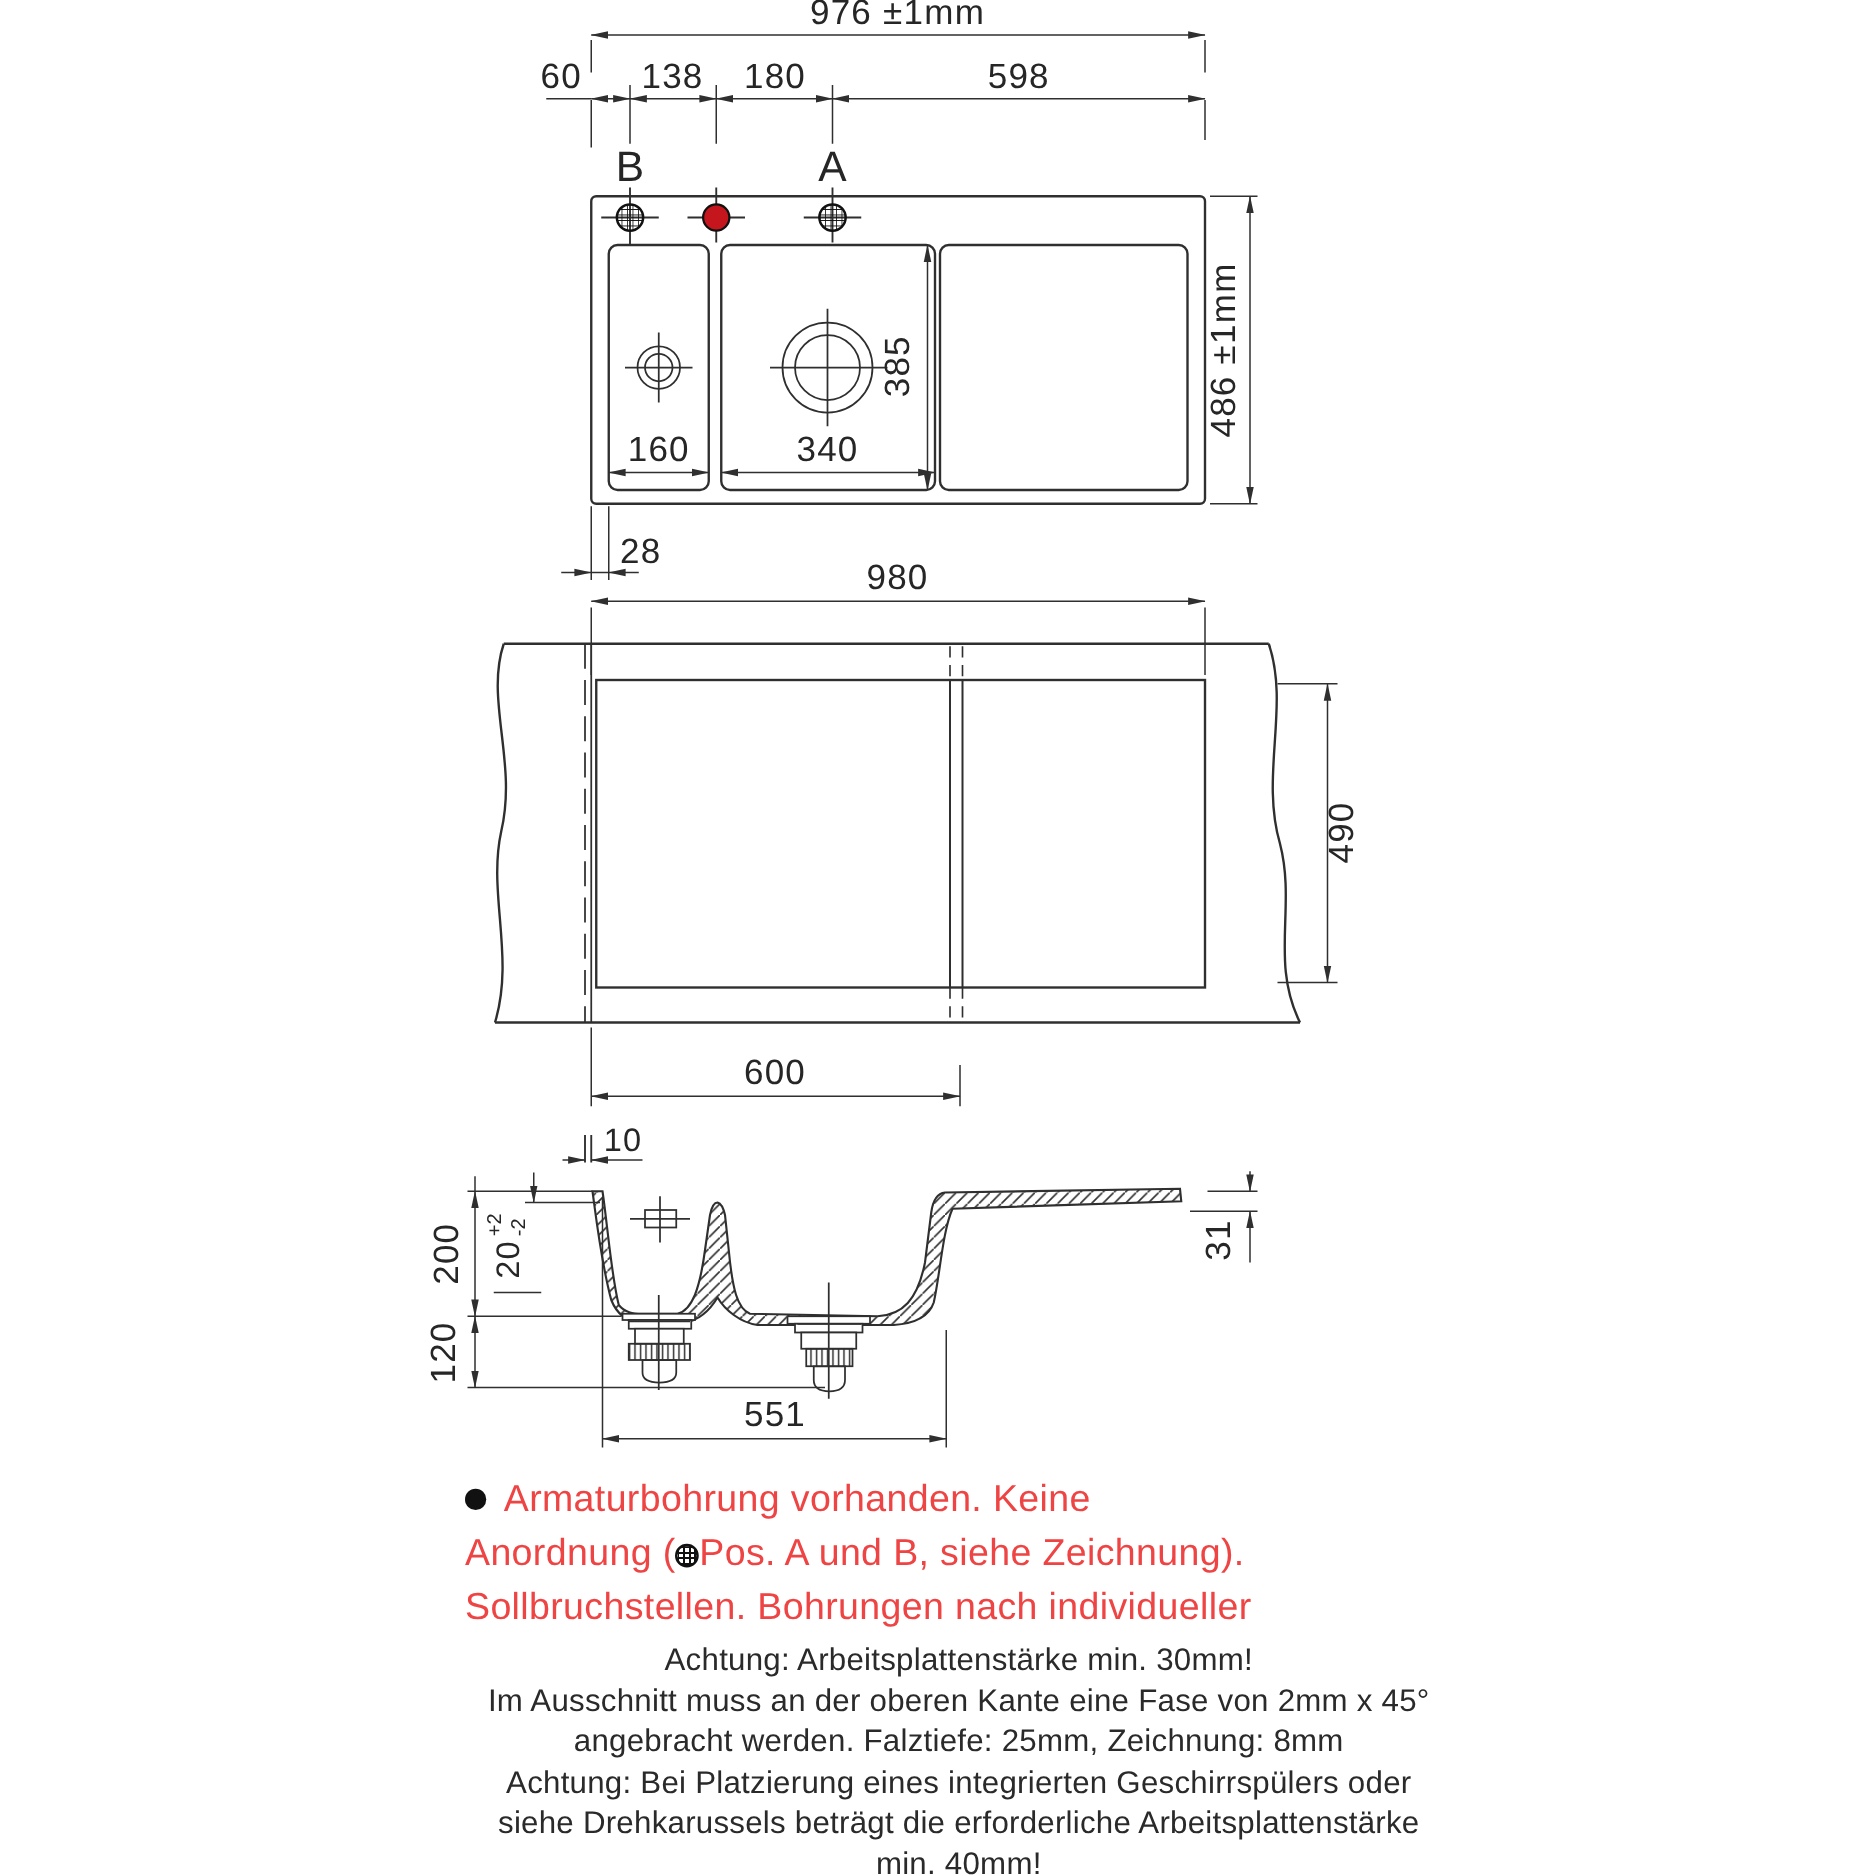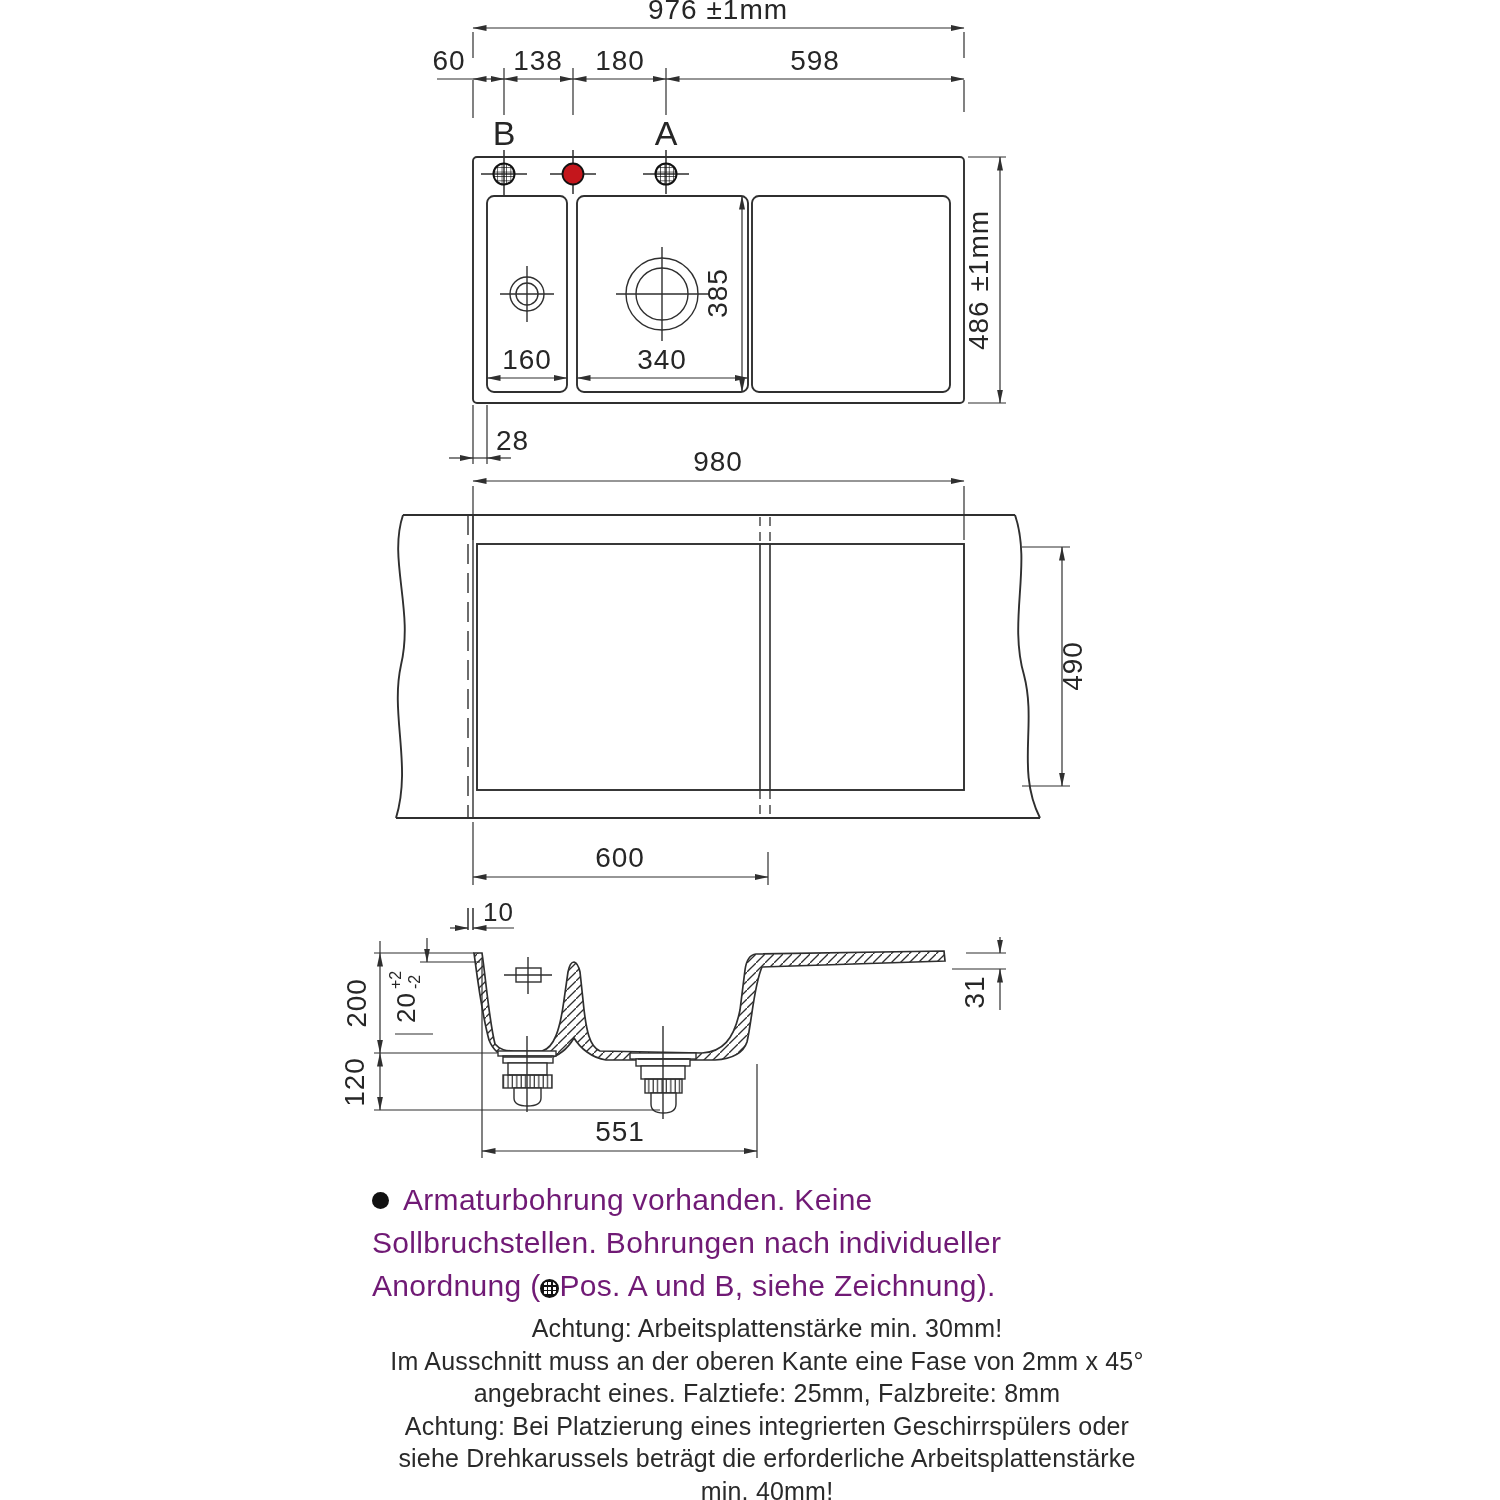--- a/index.html
+++ b/index.html
@@ -5,21 +5,21 @@
   html,body{margin:0;padding:0;background:#ffffff;}
   .canvas{position:relative;width:1192px;height:1500px;background:#ffffff;overflow:hidden;
           font-family:"Liberation Sans",sans-serif;color:#232323;}
   svg{position:absolute;left:0;top:0;}
   svg text{font-family:"Liberation Sans",sans-serif;fill:#262626;}
   .dimtxt{font-size:28px;letter-spacing:1px;}
   .dimtxt-sm{font-size:26px;letter-spacing:1px;}
   .poslbl{font-size:34px;}
   .toltxt{font-size:16px;}
   .note-armatur{position:absolute;left:372px;top:1178px;width:760px;
-                font-size:30px;line-height:43px;color:#701a75;letter-spacing:.3px;}
+                font-size:30px;line-height:43px;color:#ef4444;letter-spacing:.3px;}
   .note-armatur .ln{white-space:nowrap;}
   .bullet-dot{display:inline-block;width:17px;height:17px;border-radius:50%;
               background:#111;margin-right:14px;vertical-align:1px;}
   .grid-dot{display:inline-block;width:19px;height:19px;border-radius:50%;
             border:2px solid #111;box-sizing:border-box;vertical-align:-2px;
             background:
               repeating-linear-gradient(0deg,#111 0 1.5px,transparent 1.5px 4.5px),
               repeating-linear-gradient(90deg,#111 0 1.5px,transparent 1.5px 4.5px);}
   .note-warning{position:absolute;left:372px;top:1312px;width:790px;
                 font-size:25px;line-height:32.6px;color:#2a2a2a;letter-spacing:.2px;}
@@ -224,26 +224,26 @@
         <text class="toltxt" x="424" y="1021">-2</text>
       </g>
       <text class="dimtxt" x="984" y="992" text-anchor="middle" transform="rotate(-90 984 992)">31</text>
       <text class="dimtxt" x="620" y="1141" text-anchor="middle">551</text>
     </g>
   </g>
 </svg>
 
   <div class="note-armatur">
     <div class="ln"><span class="bullet-dot"></span><span>Armaturbohrung vorhanden. Keine</span></div>
+    <div class="ln"><span>Anordnung (</span><span class="grid-dot"></span><span>Pos. A und B, siehe Zeichnung).</span></div>
     <div class="ln"><span>Sollbruchstellen. Bohrungen nach individueller</span></div>
-    <div class="ln"><span>Anordnung (</span><span class="grid-dot"></span><span>Pos. A und B, siehe Zeichnung).</span></div>
   </div>
 
   <div class="note-warning">
     <div class="ln">Achtung: Arbeitsplattenstärke min. 30mm!</div>
     <div class="ln">Im Ausschnitt muss an der oberen Kante eine Fase von 2mm x 45°</div>
-    <div class="ln">angebracht eines. Falztiefe: 25mm, Falzbreite: 8mm</div>
+    <div class="ln">angebracht werden. Falztiefe: 25mm, Zeichnung: 8mm</div>
     <div class="ln">Achtung: Bei Platzierung eines integrierten Geschirrspülers oder</div>
     <div class="ln">siehe Drehkarussels beträgt die erforderliche Arbeitsplattenstärke</div>
     <div class="ln">min. 40mm!</div>
   </div>
 
 </div>
 
 </body></html>

